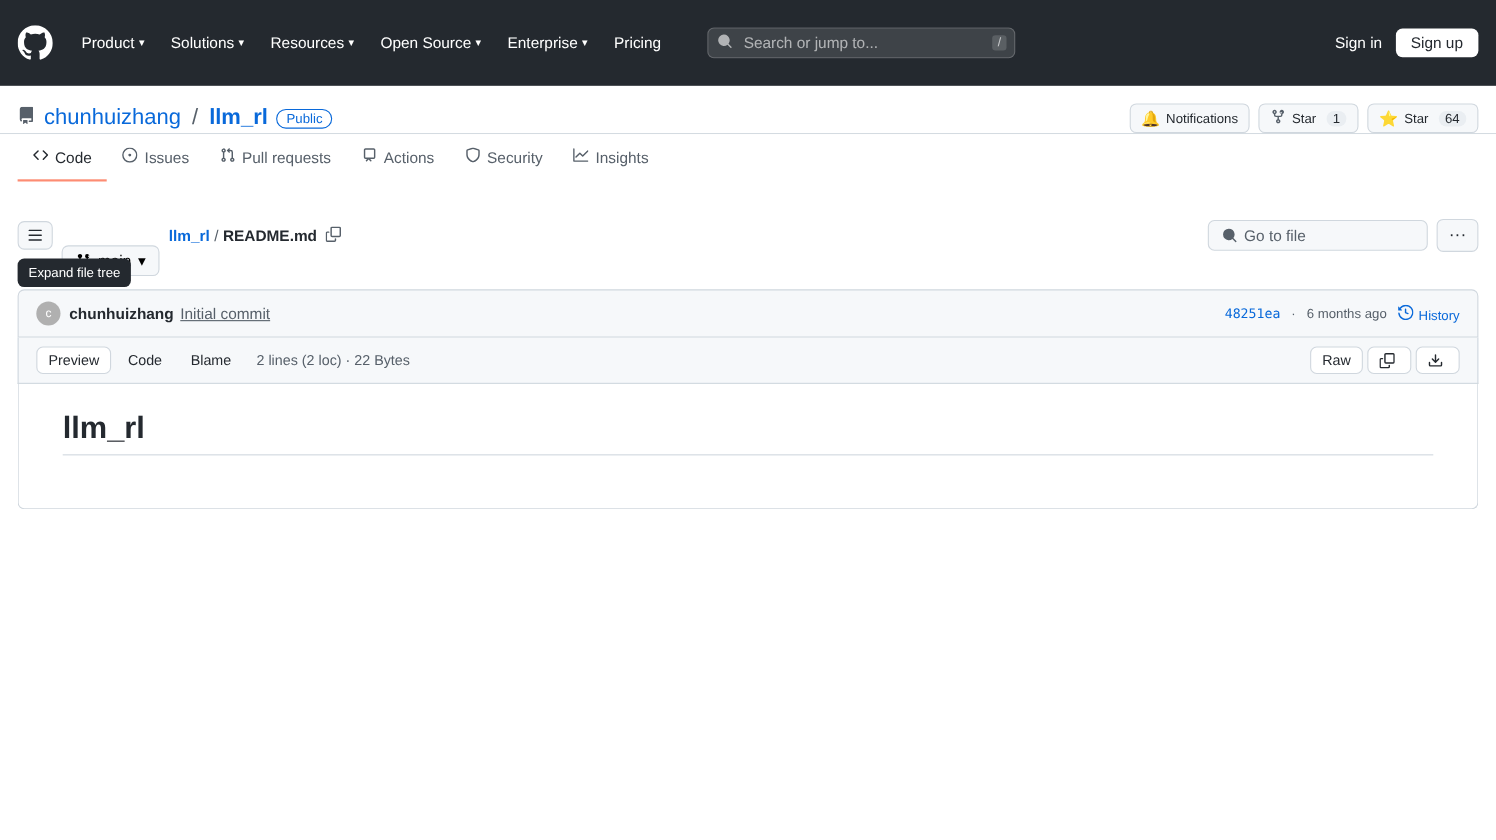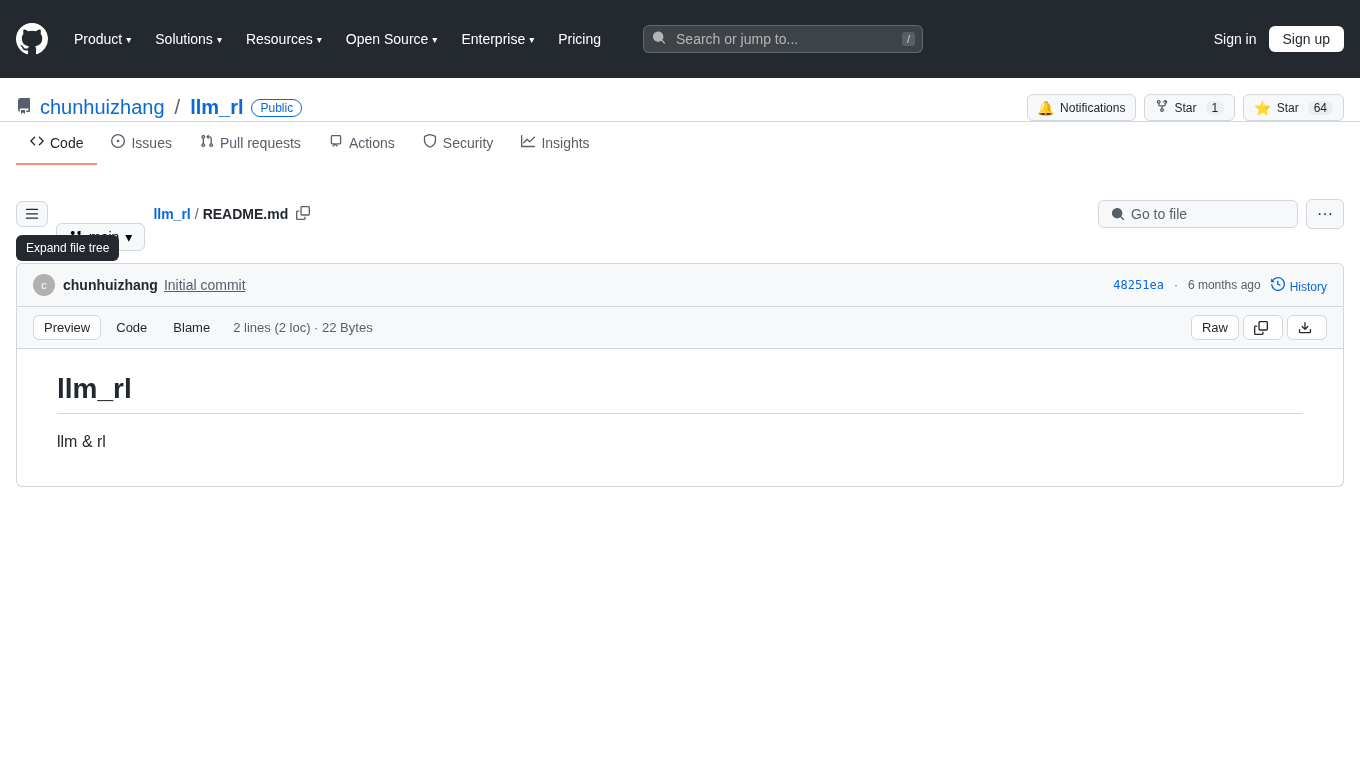--- a/index.html
+++ b/index.html
@@ -391,15 +391,14 @@
           <path d="M2.75 14A1.75 1.75 0 011 12.25v-2.5a.75.75 0 011.5 0v2.5c0 .138.112.25.25.25h10.5a.25.25 0 00.25-.25v-2.5a.75.75 0 011.5 0v2.5A1.75 1.75 0 0113.25 14H2.75z"></path>
             <path d="M7.25 7.689V2a.75.75 0 011.5 0v5.689l1.97-1.97a.749.749 0 011.06 1.06l-3.25 3.25a.749.749 0 01-1.06 0L4.22 6.779a.749.749 0 111.06-1.06l1.97 1.97z"></path>
         </svg>
         <span></span>
       </button>
     </div>
   </div>
 
   <div class="file-content">
     <h1 class="readme-title">llm_rl</h1>
-    <p class="readme-text">llm &amp; rl</p>
   </div>
 </div>
 
 </body></html>

